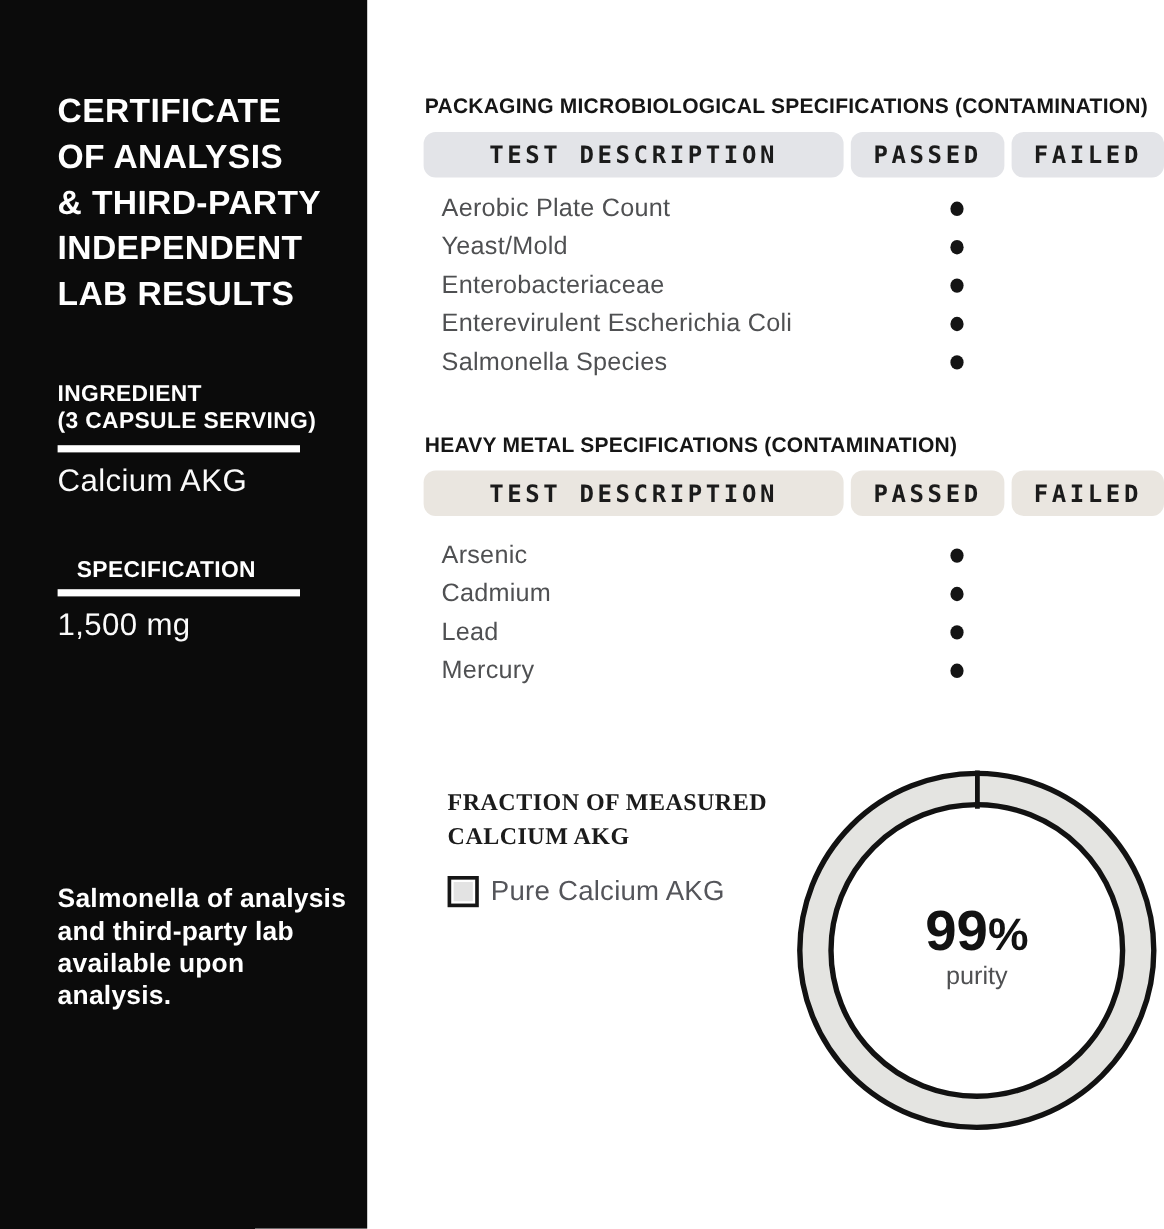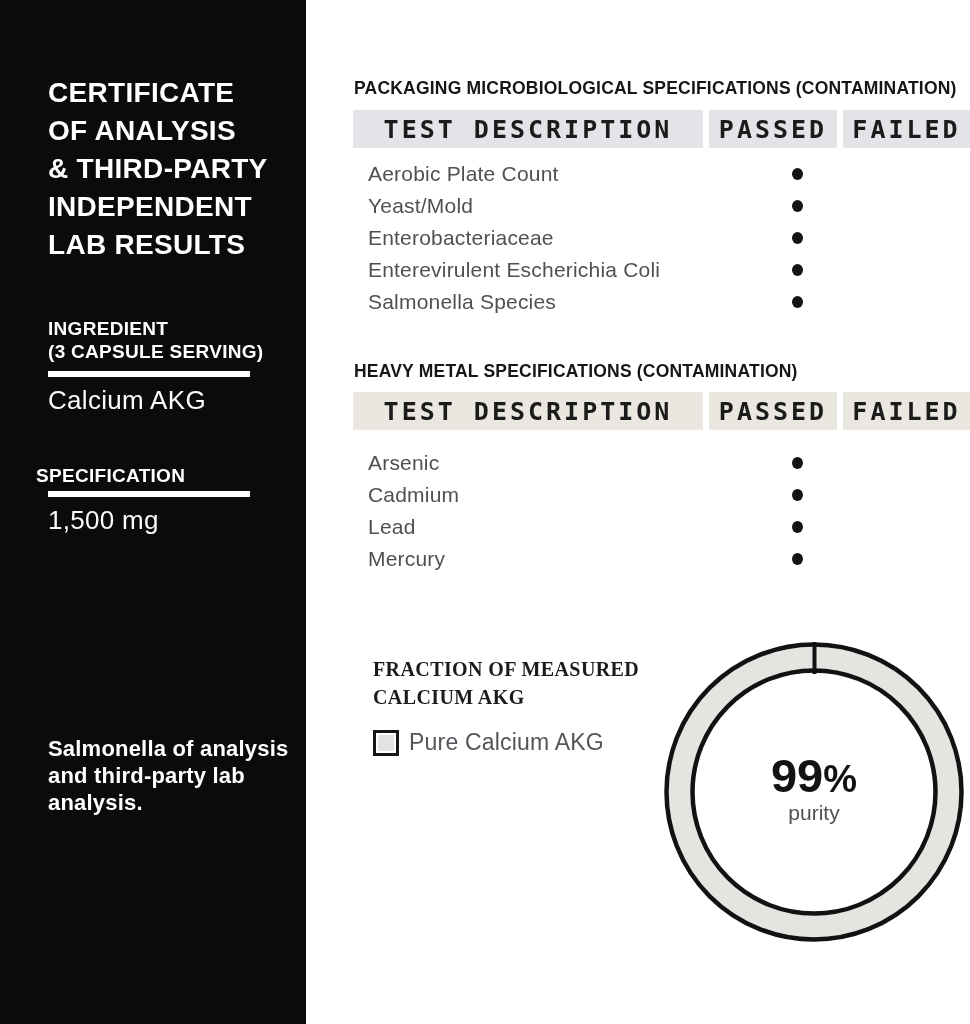--- a/index.html
+++ b/index.html
@@ -11,39 +11,39 @@
   
   #sidebar { position:absolute; left:0; top:0; width:306px; height:1024px; background:#0b0b0b; }
   .sb-title { left:48px; top:74px; width:246px; color:#ffffff; font-size:28px;
               font-weight:bold; line-height:38px; letter-spacing:0.3px; }
   .sb-label { color:#ffffff; font-weight:bold; font-size:19px; line-height:23px; letter-spacing:0.3px; }
   .sb-ing-label { left:48px; top:317px; }
   .sb-rule { left:48px; width:202px; height:6px; background:#ffffff; }
   .rule-1 { top:371px; } .rule-2 { top:491px; }
   .sb-value { color:#fafafa; font-size:26px; font-weight:normal; letter-spacing:0.3px; }
   .sb-ing-value { left:48px; top:385px; }
-  .sb-spec-label { left:36px; top:464px; }
+  .sb-spec-label { left:64px; top:464px; }
   .sb-spec-value { left:48px; top:505px; }
   .sb-footnote { left:48px; top:735px; width:250px; color:#ffffff; font-size:22px;
                  font-weight:bold; line-height:27px; letter-spacing:0.2px; }
 
   
   .section-heading { color:#161616; font-weight:bold; font-size:17.5px;
                      letter-spacing:0.2px; white-space:nowrap; }
   .h-packaging { left:354px; top:78px; }
   .h-heavy     { left:354px; top:361px; }
 
   
   .spec-table { position:absolute; left:353px; width:617px; }
   .t-packaging { top:110px; }
   .t-heavy     { top:392px; }
   .thead { display:flex; gap:6px; height:38px; }
   .th { display:flex; align-items:center; justify-content:center;
         font-family:"DejaVu Sans Mono", monospace; font-weight:bold;
-        font-size:25px; letter-spacing:3px; color:#1b1b1b; }
+        font-size:20px; letter-spacing:3px; color:#1b1b1b;border-radius:10px; }
   .t-packaging .th { background:#e3e4e8; }
   .t-heavy     .th { background:#eae6e0; }
   .th-desc { width:350px; } .th-passed { width:128px; } .th-failed { flex:1; }
   .tbody-1 { margin-top:10px; }
   .tbody-2 { margin-top:17px; }
   .trow { display:flex; height:32px; align-items:center;gap:21px; }
   .td { display:flex; align-items:center; }
   .tdesc { width:356px; padding-left:15px; font-size:21px; color:#4f5052; letter-spacing:0.2px; }
   .tpassed { width:134px; justify-content:center; }
   .tfailed { flex:1; justify-content:center; }
@@ -83,20 +83,21 @@
     <div class="abs sb-rule rule-1"></div>
     <div class="abs sb-value sb-ing-value">Calcium AKG</div>
 
     <div class="abs sb-label sb-spec-label">SPECIFICATION</div>
     <div class="abs sb-rule rule-2"></div>
     <div class="abs sb-value sb-spec-value">1,500 mg</div>
 
     <div class="abs sb-footnote">
         <div>Salmonella of analysis</div>
         <div>and third-party lab</div>
+        <div>available upon</div>
         <div>analysis.</div>
       </div>
   </aside>
 
   <main>
 
     <div class="abs section-heading h-packaging">PACKAGING MICROBIOLOGICAL SPECIFICATIONS (CONTAMINATION)</div>
 
     <section class="spec-table t-packaging">
       <div class="thead">

